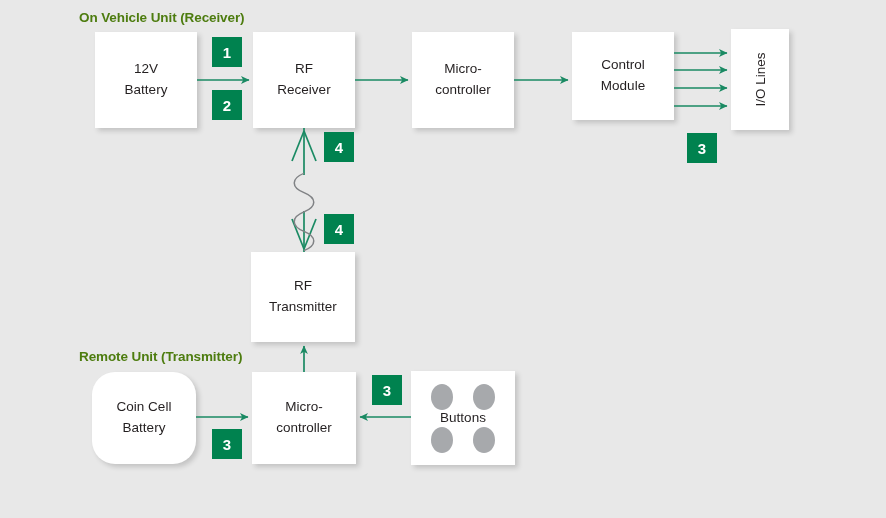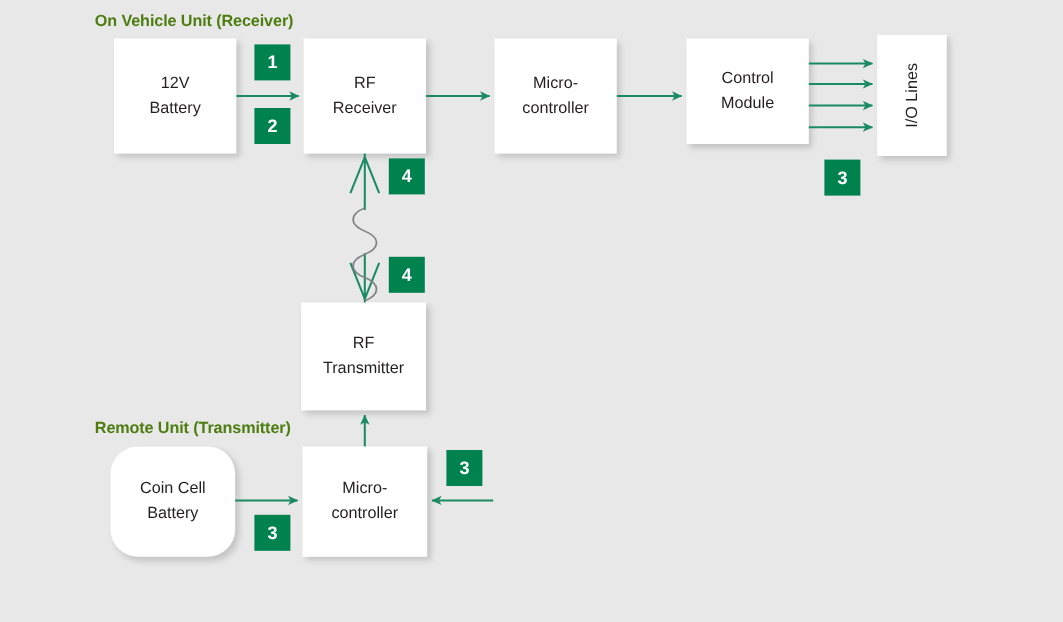--- a/index.html
+++ b/index.html
@@ -132,20 +132,27 @@
   <div class="node-box" style="left:92px; top:372px; width:104px; height:92px;border-radius:23px;">
     <div class="node-label">Coin Cell</div>
     <div class="node-label">Battery</div>
   </div>
 
   <div class="node-box" style="left:252px; top:372px; width:104px; height:92px;">
     <div class="node-label">Micro-</div>
     <div class="node-label">controller</div>
   </div>
 
+  <div class="node-box" style="left:411px; top:371px; width:104px; height:94px; position:absolute;">
+    <div class="btn-dot" style="left:20px;  top:13px; width:22px; height:26px;"></div>
+    <div class="btn-dot" style="left:62px;  top:13px; width:22px; height:26px;"></div>
+    <div class="btn-dot" style="left:20px;  top:56px; width:22px; height:26px;"></div>
+    <div class="btn-dot" style="left:62px;  top:56px; width:22px; height:26px;"></div>
+    <div class="buttons-caption" style="top:39px;">Buttons</div>
+  </div>
 
   <div class="badge" style="left:212px; top:37px; width:30px; height:30px;">1</div>
   <div class="badge" style="left:212px; top:90px; width:30px; height:30px;">2</div>
   <div class="badge" style="left:687px; top:133px; width:30px; height:30px;">3</div>
   <div class="badge" style="left:324px; top:132px; width:30px; height:30px;">4</div>
   <div class="badge" style="left:324px; top:214px; width:30px; height:30px;">4</div>
   <div class="badge" style="left:212px; top:429px; width:30px; height:30px;">3</div>
   <div class="badge" style="left:372px; top:375px; width:30px; height:30px;">3</div>
 
   <svg class="overlay" viewBox="0 0 886 518">

